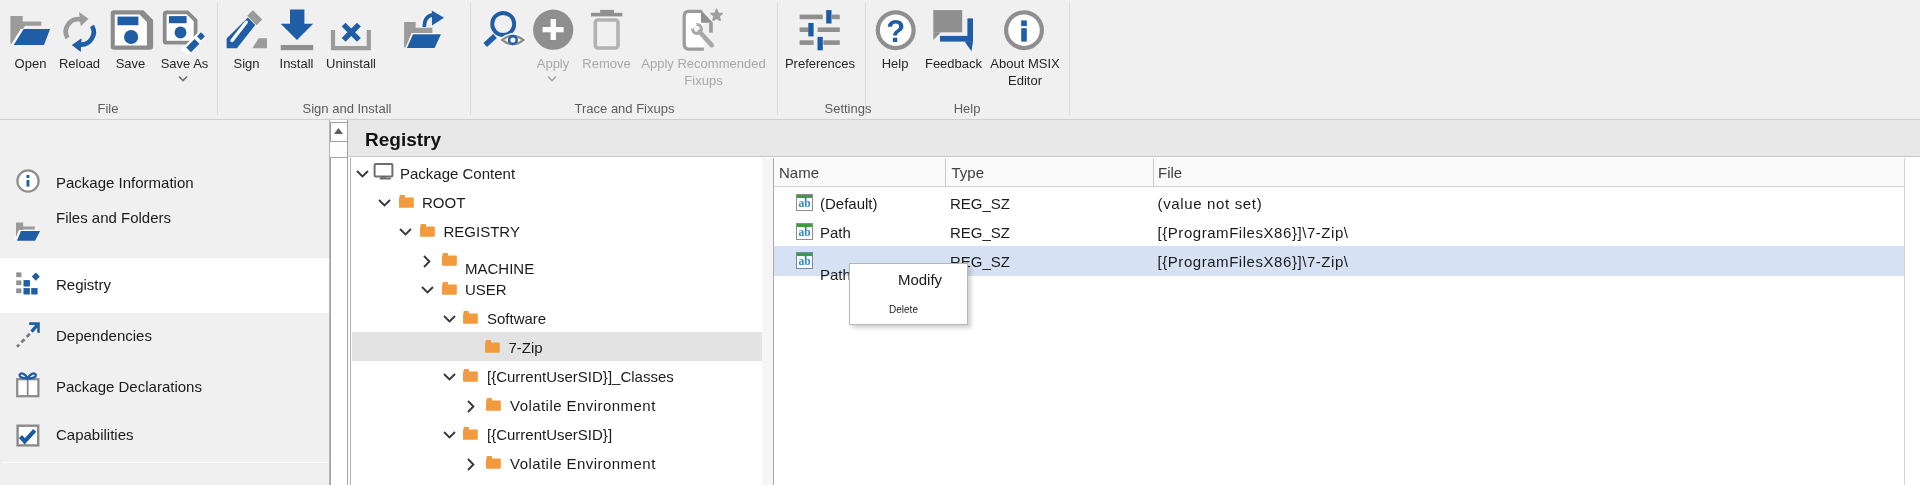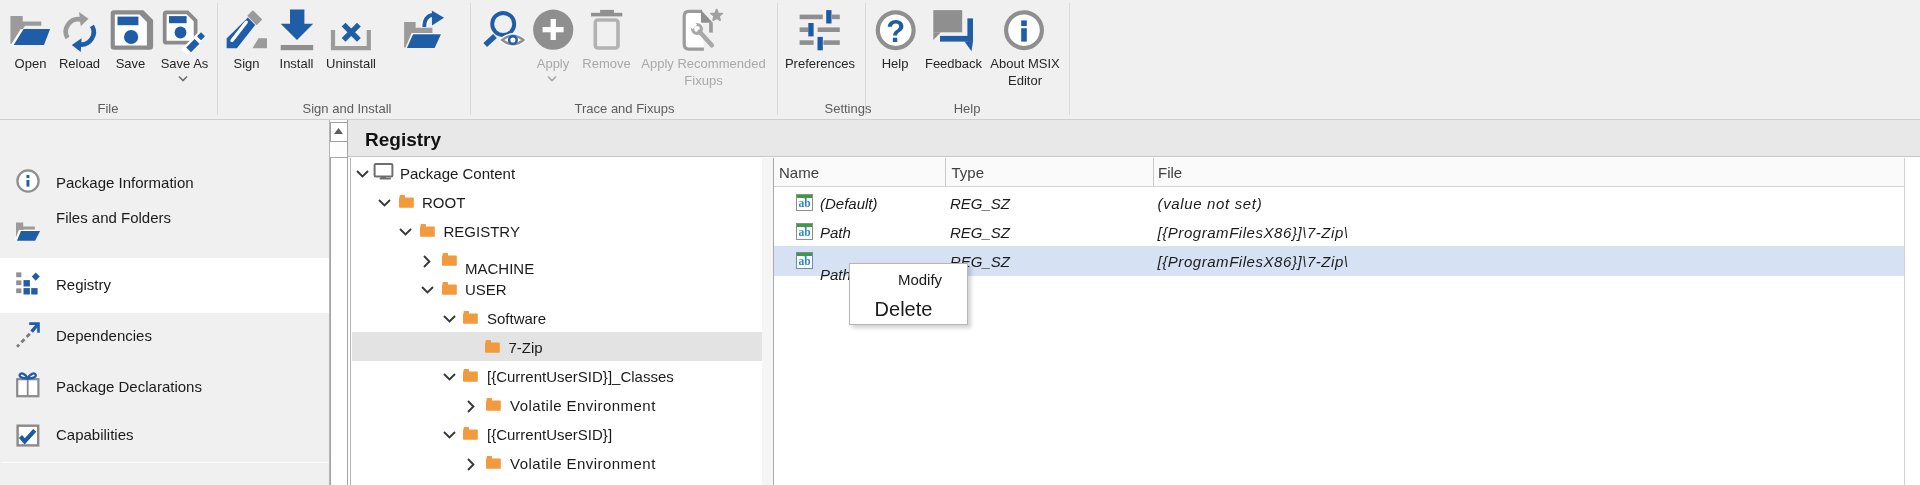--- a/index.html
+++ b/index.html
@@ -7,21 +7,21 @@
 .abs{position:absolute;}
 #ribbon{position:absolute;left:0;top:0;width:1920px;height:119px;background:#f0f0f0;border-bottom:1px solid #cfcfcf;}
 .rlbl{position:absolute;top:54.5px;width:120px;font-size:13px;line-height:17px;color:#262626;text-align:center;white-space:pre;}
 .rlbl.dis{color:#a8a8a8;}
 .glbl{position:absolute;top:101.5px;width:160px;font-size:13px;line-height:14px;color:#5c5c5c;text-align:center;}
 .gsep{position:absolute;top:3px;width:1px;height:112px;background:#dadada;}
 .ricon{position:absolute;top:10px;}
 .navtxt{position:absolute;left:56px;font-size:15px;line-height:22px;color:#1a1a1a;white-space:pre;text-align:right;}
 .treetxt{position:absolute;font-size:15px;line-height:22px;color:#1b1b1b;white-space:pre;}
 .hdrtxt{position:absolute;font-size:15px;line-height:22px;color:#404040;white-space:pre;}
-.cell{position:absolute;font-size:15px;line-height:22px;color:#1b1b1b;white-space:pre;font-style:italic;}
+.cell{position:absolute;font-size:15px;line-height:22px;color:#1b1b1b;white-space:pre;}
 </style>
 </head>
 <body>
 <div id="app">
 <div id="ribbon"></div>
 
 <svg class="abs" style="left:5px;top:8px" width="50" height="44" viewBox="0 0 50 44">
  <path d="M5.4,8 H17.7 V13.6 H36.3 V17.7 H20 L8.3,35.8 H5.4 Z" fill="#9b9b9b"></path>
  <polygon points="15.8,20.9 42.4,20.9 36.2,37 5.8,37" fill="#ffffff"></polygon>
  <polygon points="18.6,20.9 45.1,20.9 39,37 8.6,37" fill="#1f5da6"></polygon>
@@ -340,14 +340,14 @@
 <div class="cell" style="left:1157.5px;top:192.5px;letter-spacing:0.65px">(value not set)</div>
 <div class="cell" style="left:820px;top:221.5px">Path</div>
 <div class="cell" style="left:950px;top:221.5px">REG_SZ</div>
 <div class="cell" style="left:1157.5px;top:221.5px;letter-spacing:0.55px">[{ProgramFilesX86}]\7-Zip\</div>
 <div class="cell" style="left:820px;top:264px">Path32</div>
 <div class="cell" style="left:950px;top:250.5px">REG_SZ</div>
 <div class="cell" style="left:1157.5px;top:250.5px;letter-spacing:0.55px">[{ProgramFilesX86}]\7-Zip\</div>
 
 <div class="abs" style="left:849px;top:263px;width:117px;height:60px;background:#ffffff;border:1px solid #b6b6b6;box-shadow:3px 3px 4px rgba(0,0,0,0.18);"></div>
 <div class="abs" style="left:849px;top:269px;width:142px;font-size:15px;line-height:21px;color:#1b1b1b;text-align:center;">Modify</div>
-<div class="abs" style="left:849px;top:298.5px;width:109px;font-size:20px;line-height:21px;color:#1b1b1b;text-align:center;">Delete</div>
+<div class="abs" style="left:849px;top:298.5px;width:109px;font-size:10px;line-height:21px;color:#1b1b1b;text-align:center;">Delete</div>
 </div>
 
 </body></html>

